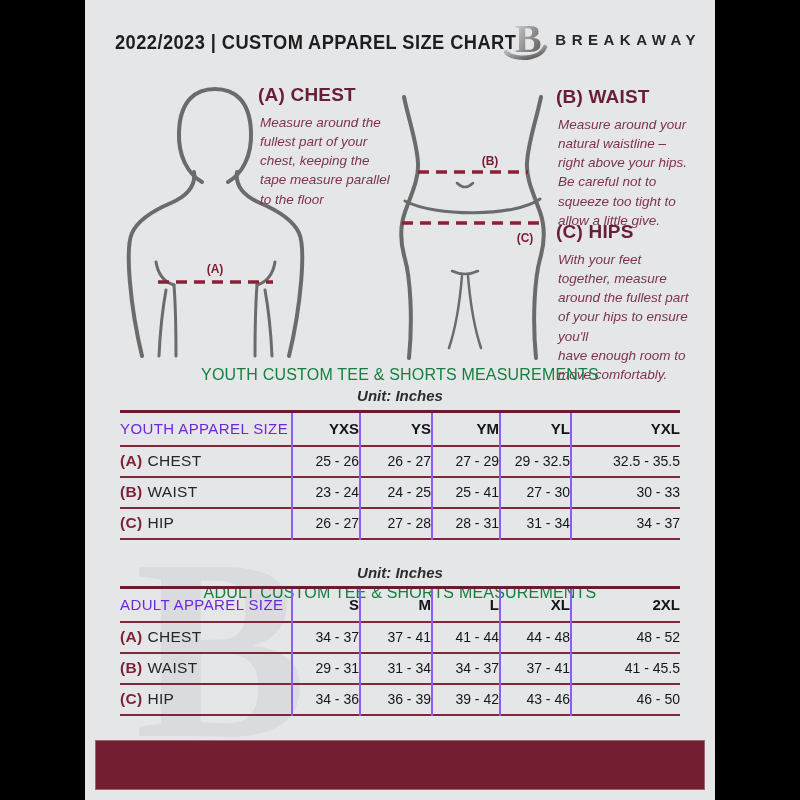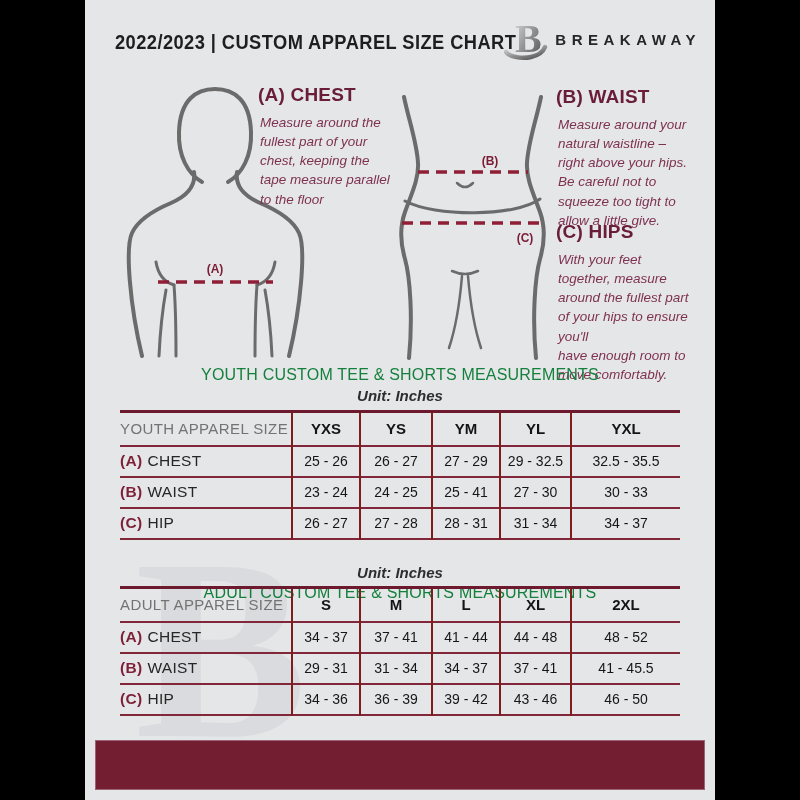--- a/index.html
+++ b/index.html
@@ -36,24 +36,24 @@
              color:#15803d;letter-spacing:.2px;}
   .sec-unit{position:absolute;left:0;right:0;text-align:center;font-style:italic;font-size:15px;color:#2d2d2d;font-weight:bold;}
   .yt-title{top:366px;} .yt-unit{top:387px;}
   .at-title{top:543px;margin-top:41px;} .at-unit{top:564px;}
 
   
   table.sizes{position:absolute;left:35px;width:560px;border-collapse:collapse;table-layout:fixed;
               border-top:3px solid #6e1a2e;border-bottom:2px solid #822639;}
   .yt-table{top:410px;} .at-table{top:586px;}
   table.sizes td{padding:0;vertical-align:middle;background:transparent;}
-  table.sizes td+td{border-left:2px solid #7f1d1d;}
+  table.sizes td+td{border-left:2px solid #8b5cf6;text-align:right;}
   table.sizes tr+tr td{border-top:2px solid #822639;}
   tr.hrow{height:34px;} tr.drow{height:31px;}
-  td.lbl-head{font-size:15px;color:#737373;padding-left:12px;letter-spacing:.4px;}
+  td.lbl-head{font-size:15px;color:#6d28d9;padding-left:12px;letter-spacing:.4px;}
   td.size-head{font-weight:bold;font-size:15px;color:#141414;text-align:center;}
   td.row-lbl{font-size:15.5px;color:#262626;padding-left:12px;letter-spacing:.3px;}
   td.row-lbl .pfx{color:#7d1f36;font-weight:bold;margin-right:5px;}
   td.val{font-size:14px;color:#161616;text-align:center;}
 
   
   .footer-bar{position:absolute;left:10px;right:10px;top:740px;height:50px;background:#741e32;
               border:1px solid #9c6374;box-sizing:border-box;}
 </style>
 </head>

